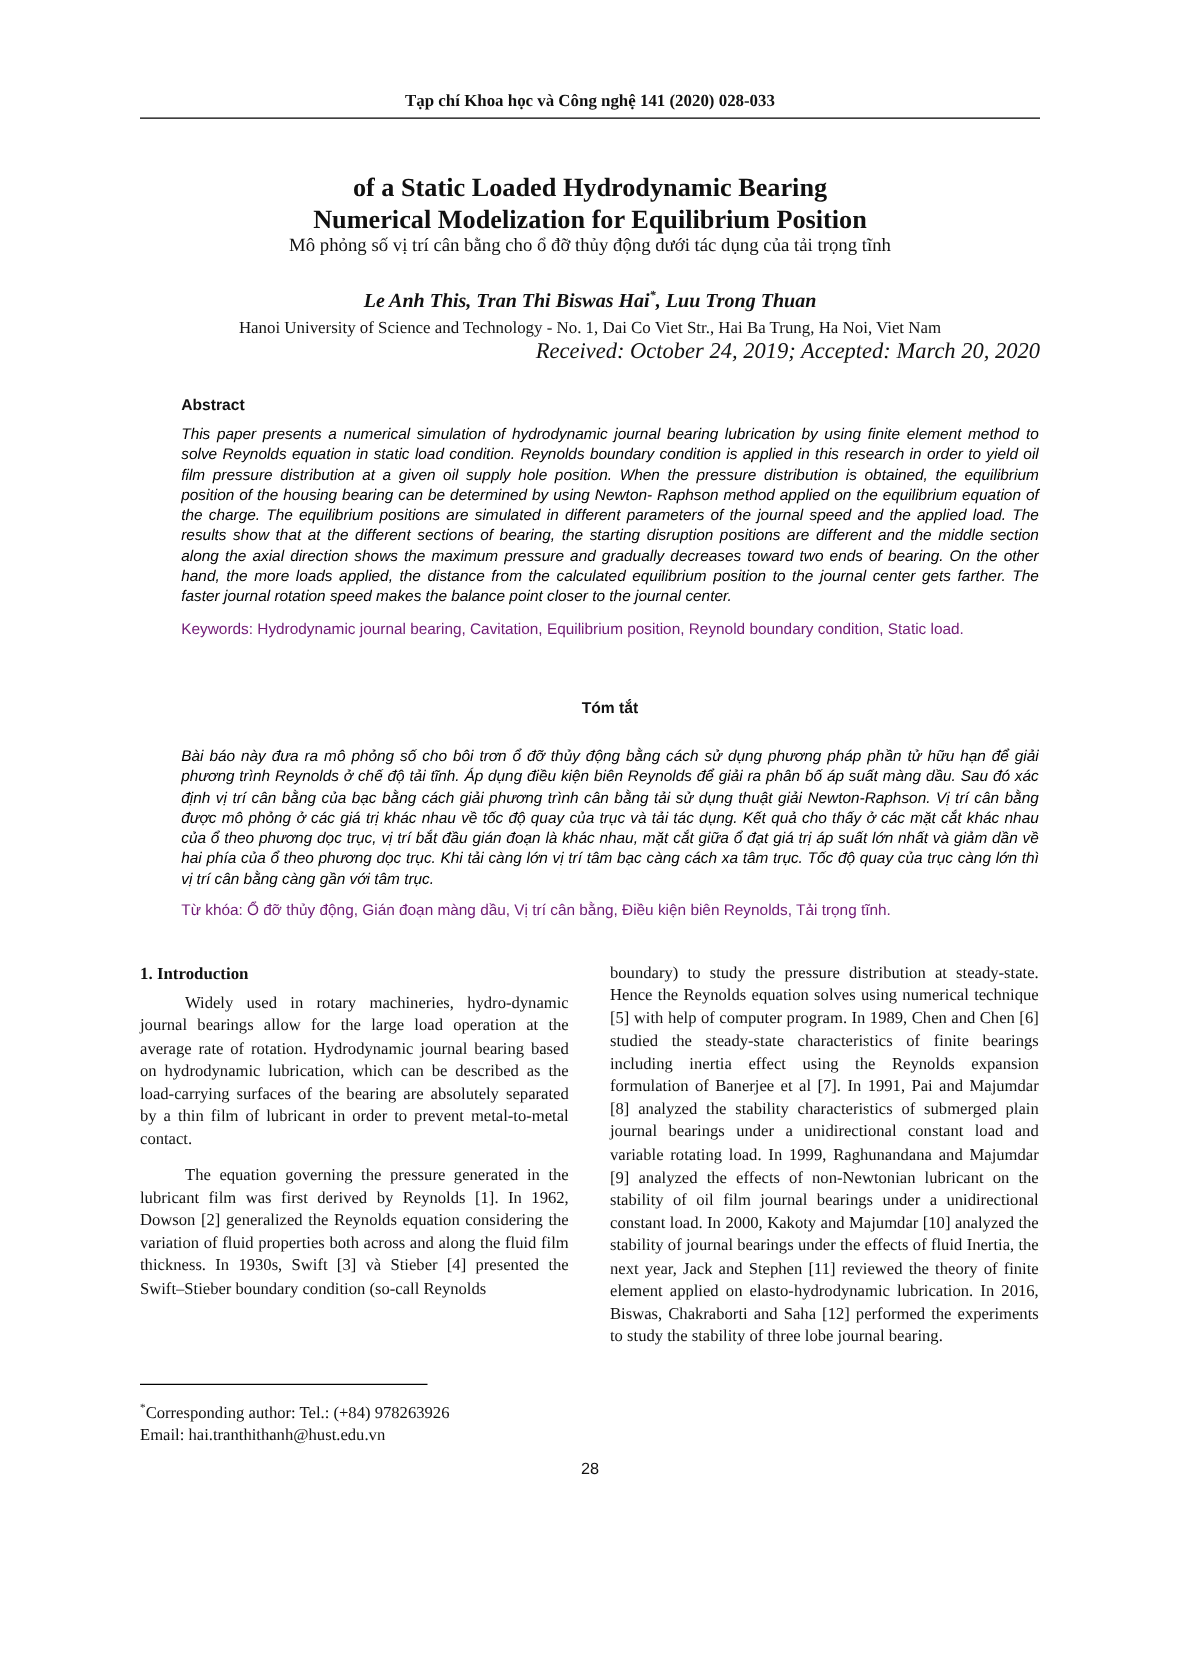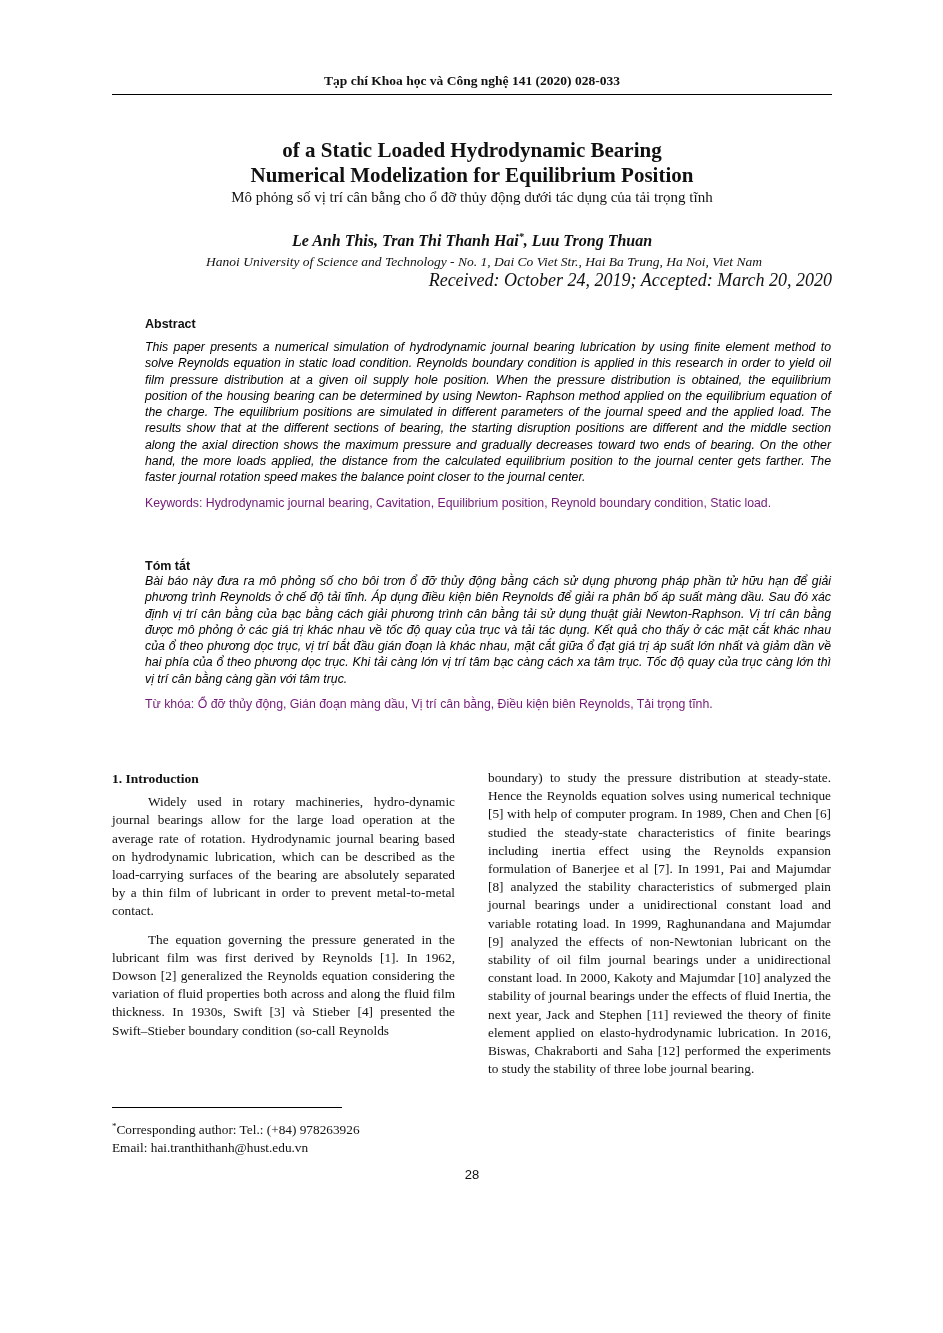--- a/index.html
+++ b/index.html
@@ -22,22 +22,22 @@
   .subtitle {
     position: absolute; left: 112px; top: 188px; width: 720px;
     text-align: center; font-size: 15px; line-height: 19px;
   }
   .authors {
     position: absolute; left: 112px; top: 231px; width: 720px;
     text-align: center; font-size: 16px; font-weight: bold; font-style: italic;
   }
   .authors sup { font-size: 10px; }
   .affiliation {
-    position: absolute; left: 124px; top: 253px; width: 720px;
-    text-align: center; font-size: 13.5px; font-style: italic; line-height: 18px;
+    position: absolute; left: 112px; top: 253px; width: 720px;
+    text-align: center; font-size: 13.5px; line-height: 18px;
   }
   .dates {
     position: absolute; left: 112px; top: 271px; width: 720px;
     text-align: right; font-size: 18px; font-style: italic; line-height: 18px;
   }
 
   .abs-block { position: absolute; left: 145px; width: 686px; }
   .abs-heading { font-size: 12.5px; font-weight: bold; }
   .abs-text {
     font-size: 12.3px; font-style: italic; line-height: 16.3px;
@@ -69,33 +69,33 @@
 <div class="journal-header serif">Tạp chí Khoa học và Công nghệ 141 (2020) 028-033</div>
 <div class="header-rule"></div>
 
 <div class="title serif">
   <div>of a Static Loaded Hydrodynamic Bearing</div>
   <div>Numerical Modelization for Equilibrium Position</div>
 </div>
 <div class="subtitle serif">Mô phỏng số vị trí cân bằng cho ổ đỡ thủy động dưới tác dụng của tải trọng tĩnh</div>
 
 <div class="authors serif">
-  <span>Le Anh This, </span><span>Tran Thi Thanh Hai</span><sup>*</sup><span>, Luu Trong Thuan</span>
+  <span>Le Anh This, </span><span>Tran Thi Biswas Hai</span><sup>*</sup><span>, Luu Trong Thuan</span>
 </div>
 <div class="affiliation serif">Hanoi University of Science and Technology - No. 1, Dai Co Viet Str., Hai Ba Trung, Ha Noi, Viet Nam</div>
 <div class="dates serif">Received: October 24, 2019; Accepted: March 20, 2020</div>
 
 <div class="abs-block sans" style="top:317px;">
   <div class="abs-heading" style="margin-bottom:8px;">Abstract</div>
   <p class="abs-text">This paper presents a numerical simulation of hydrodynamic journal bearing lubrication by using finite element method to solve Reynolds equation in static load condition. Reynolds boundary condition is applied in this research in order to yield oil film pressure distribution at a given oil supply hole position. When the pressure distribution is obtained, the equilibrium position of the housing bearing can be determined by using Newton- Raphson method applied on the equilibrium equation of the charge. The equilibrium positions are simulated in different parameters of the journal speed and the applied load. The results show that at the different sections of bearing, the starting disruption positions are different and the middle section along the axial direction shows the maximum pressure and gradually decreases toward two ends of bearing. On the other hand, the more loads applied, the distance from the calculated equilibrium position to the journal center gets farther. The faster journal rotation speed makes the balance point closer to the journal center.</p>
   <p class="abs-keywords" style="margin-top:9px;">Keywords: Hydrodynamic journal bearing, Cavitation, Equilibrium position, Reynold boundary condition, Static load.</p>
 </div>
 
 <div class="abs-block sans" style="top:559px;">
-  <div class="abs-heading" style="margin-bottom:0;">Tóm tắt</div>
+  <div class="abs-heading" style="margin-bottom:24px;text-align:center;">Tóm tắt</div>
   <p class="abs-text">Bài báo này đưa ra mô phỏng số cho bôi trơn ổ đỡ thủy động bằng cách sử dụng phương pháp phần tử hữu hạn để giải phương trình Reynolds ở chế độ tải tĩnh. Áp dụng điều kiện biên Reynolds để giải ra phân bố áp suất màng dầu. Sau đó xác định vị trí cân bằng của bạc bằng cách giải phương trình cân bằng tải sử dụng thuật giải Newton-Raphson. Vị trí cân bằng được mô phỏng ở các giá trị khác nhau về tốc độ quay của trục và tải tác dụng. Kết quả cho thấy ở các mặt cắt khác nhau của ổ theo phương dọc trục, vị trí bắt đầu gián đoạn là khác nhau, mặt cắt giữa ổ đạt giá trị áp suất lớn nhất và giảm dần về hai phía của ổ theo phương dọc trục. Khi tải càng lớn vị trí tâm bạc càng cách xa tâm trục. Tốc độ quay của trục càng lớn thì vị trí cân bằng càng gần với tâm trục.</p>
   <p class="abs-keywords" style="margin-top:9px;">Từ khóa: Ổ đỡ thủy động, Gián đoạn màng dầu, Vị trí cân bằng, Điều kiện biên Reynolds, Tải trọng tĩnh.</p>
 </div>
 
 <div class="col serif" style="left:112px; top:770px;">
   <div class="section-heading">1. Introduction</div>
   <p class="indent">Widely used in rotary machineries, hydro-dynamic journal bearings allow for the large load operation at the average rate of rotation. Hydrodynamic journal bearing based on hydrodynamic lubrication, which can be described as the load-carrying surfaces of the bearing are absolutely separated by a thin film of lubricant in order to prevent metal-to-metal contact.</p>
   <p class="indent" style="margin-top:10px;">The equation governing the pressure generated in the lubricant film was first derived by Reynolds [1]. In 1962, Dowson [2] generalized the Reynolds equation considering the variation of fluid properties both across and along the fluid film thickness. In 1930s, Swift [3] và Stieber [4] presented the Swift–Stieber boundary condition (so-call Reynolds</p>
 </div>
 

